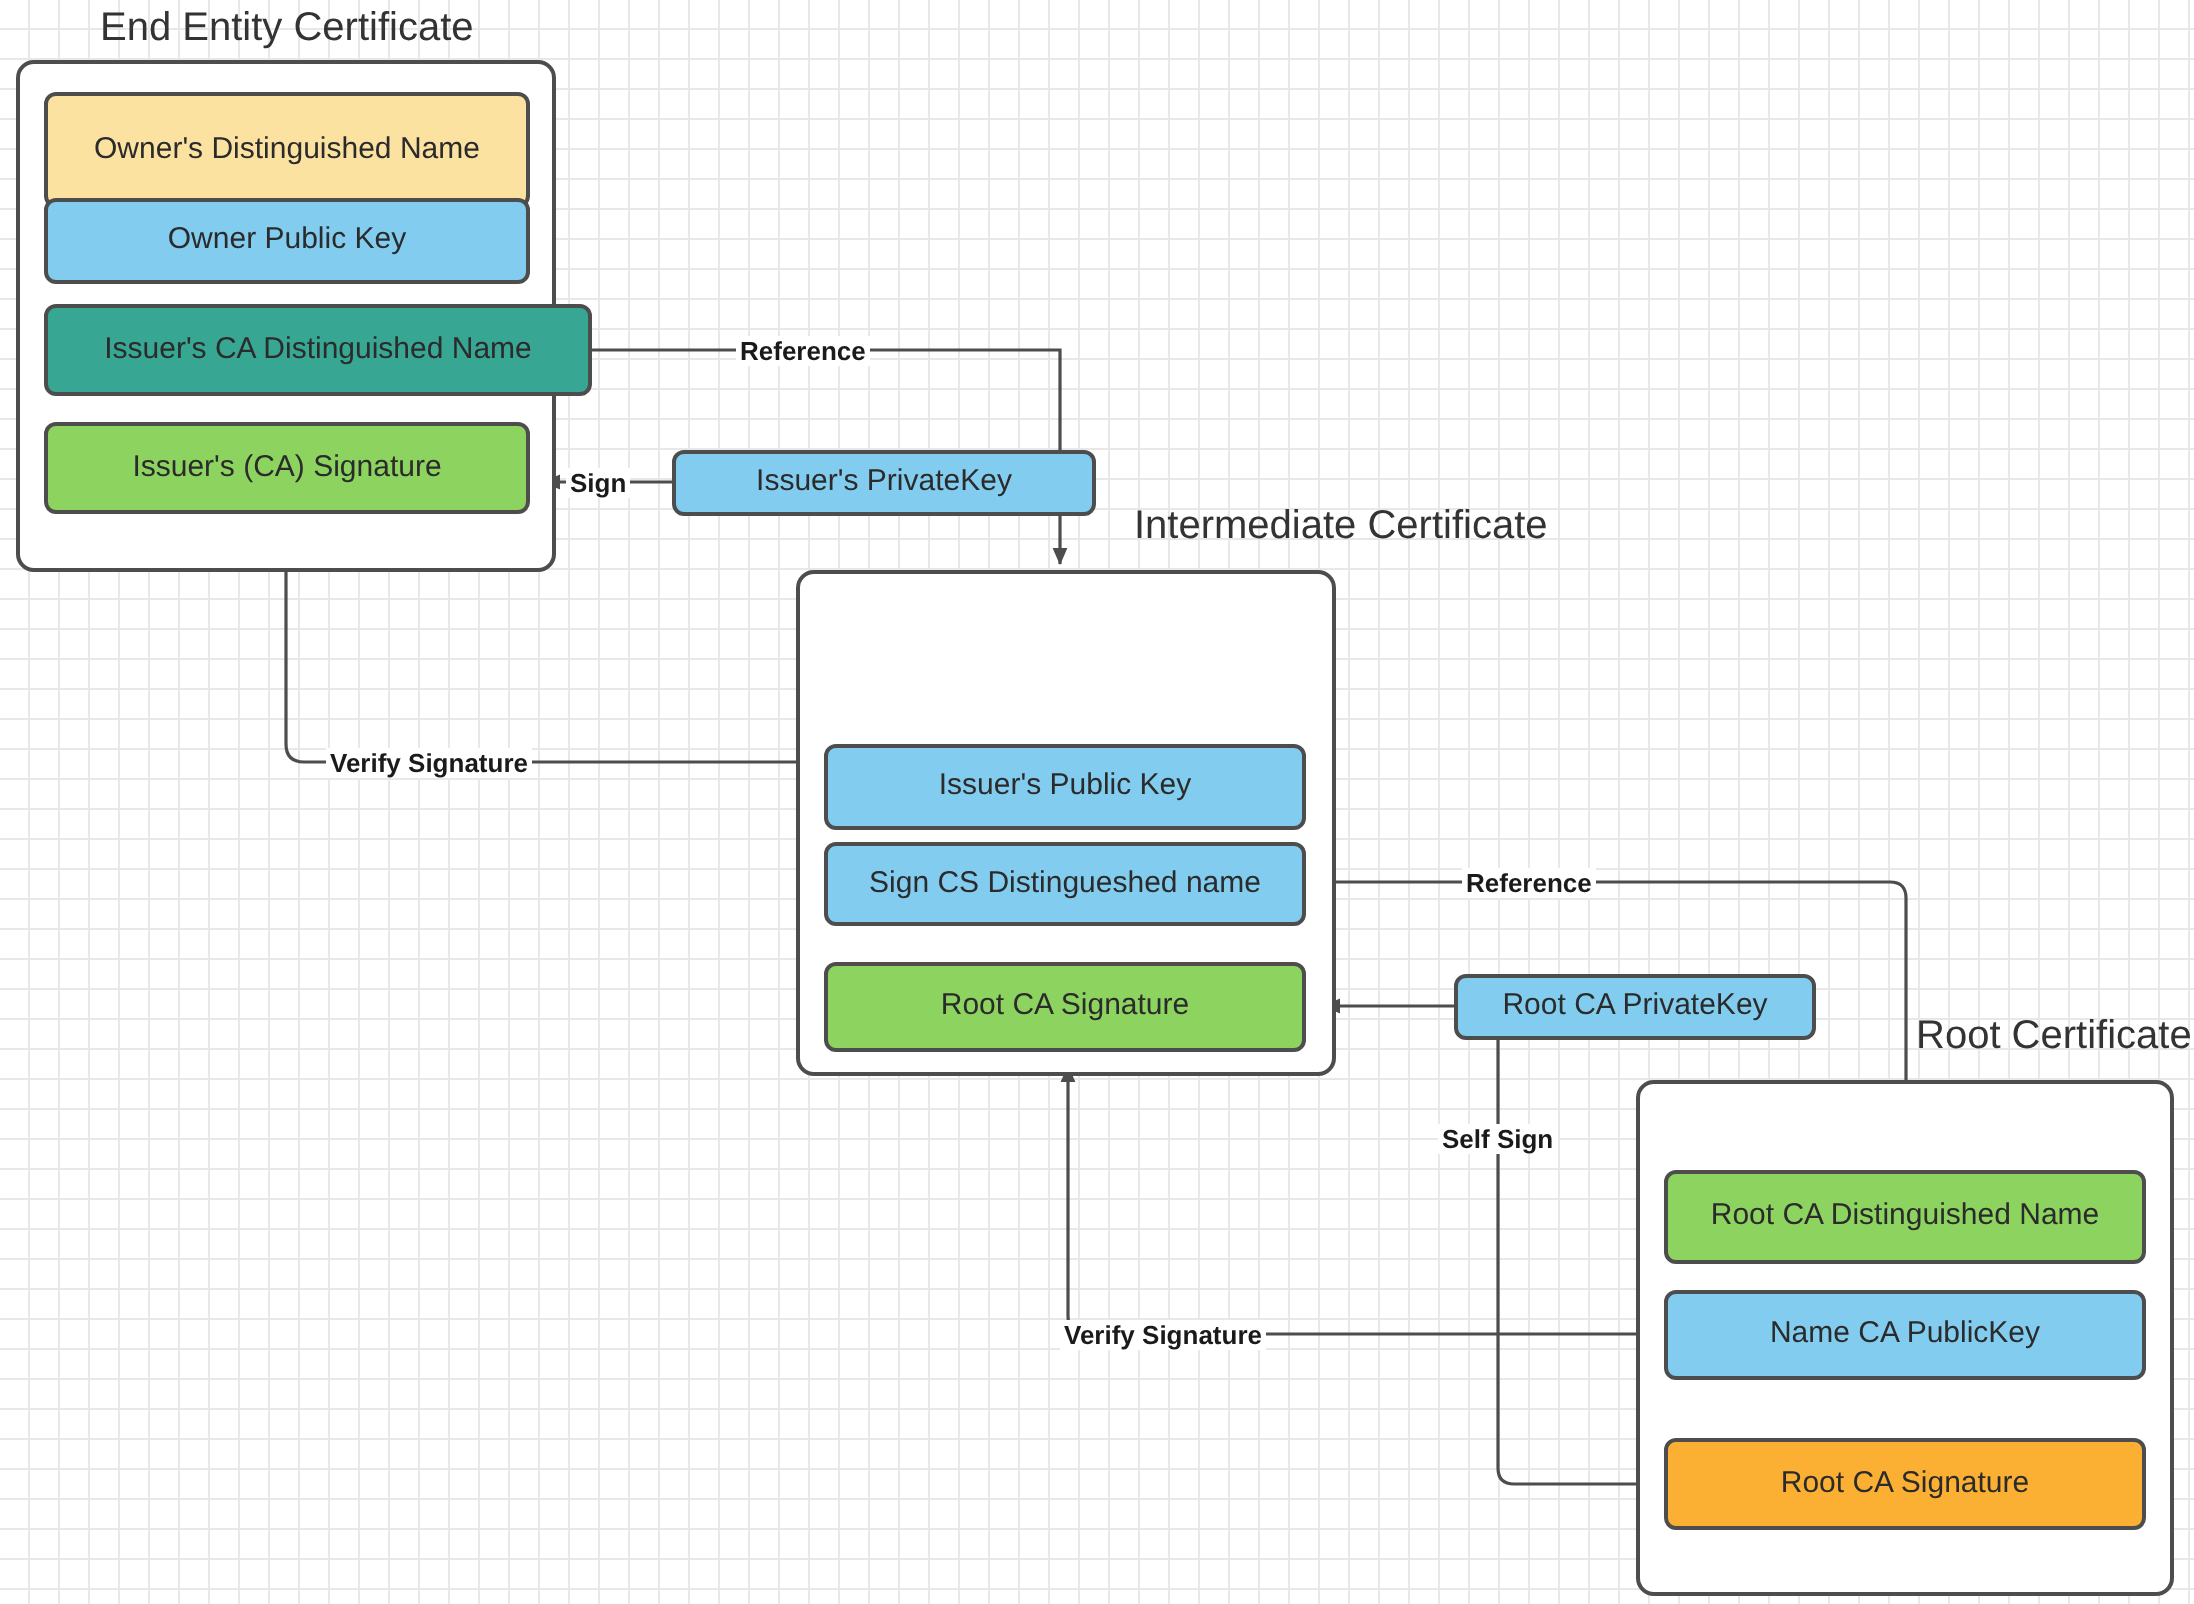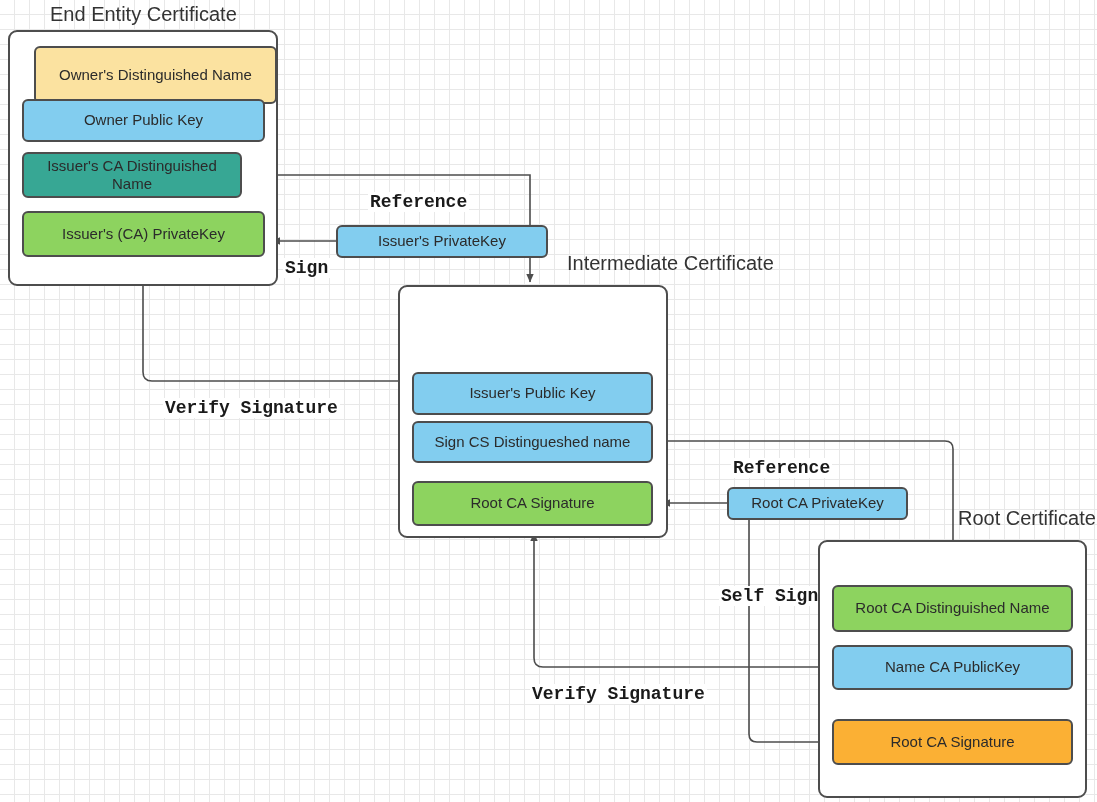--- a/index.html
+++ b/index.html
@@ -59,27 +59,26 @@
   svg.edges {
     position: absolute;
     left: 0; top: 0;
     width: 1097px;
     height: 802px;
     pointer-events: none;
   }
   .edge-label {
     position: absolute;
     color: #1a1a1a;
-    font-size: 18px;
+    font-size: 13px;
     font-weight: bold;
     background: #ffffff;
     padding: 0 2px;
     white-space: nowrap;
-    font-family: Liberation Mono, monospace;
-    margin-top: 24px;
+    font-family: Liberation Sans, sans-serif;
   }
 </style>
 </head>
 <body>
 
 <div id="canvas">
 
   <svg class="edges" viewBox="0 0 1097 802">
     <defs>
       <marker id="arrow" markerWidth="9" markerHeight="9" refX="8" refY="4.5" orient="auto" markerUnits="userSpaceOnUse">
@@ -107,24 +106,24 @@
   <div class="edge-label" style="left:368px; top:168px;">Reference</div>
   <div class="edge-label" style="left:283px; top:234px;">Sign</div>
   <div class="edge-label" style="left:163px; top:374px;">Verify Signature</div>
   <div class="edge-label" style="left:731px; top:434px;">Reference</div>
   <div class="edge-label" style="left:719px; top:562px;">Self Sign</div>
   <div class="edge-label" style="left:530px; top:660px;">Verify Signature</div>
 
   <div class="title" style="left:50px; top:3px;">End Entity Certificate</div>
   <div class="container" style="left:8px; top:30px; width:270px; height:256px;"></div>
 
-  <div class="cbox c-yellow" style="left:34px; top:46px; width:243px; height:58px;">Owner's Distinguished Name</div>
+  <div class="cbox c-yellow" style="left:22px; top:46px; width:243px; height:58px;">Owner's Distinguished Name</div>
   <div class="cbox c-blue" style="left:22px; top:99px; width:243px; height:43px;">Owner Public  Key</div>
-  <div class="cbox c-teal" style="left:22px; top:152px; width:220px; height:46px;">Issuer's CA Distinguished Name</div>
-  <div class="cbox c-green" style="left:22px; top:211px; width:243px; height:46px;">Issuer's (CA) PrivateKey</div>
+  <div class="cbox c-teal" style="left:22px; top:152px; width:274px; height:46px;">Issuer's CA Distinguished Name</div>
+  <div class="cbox c-green" style="left:22px; top:211px; width:243px; height:46px;">Issuer's (CA) Signature</div>
 
   <div class="cbox c-blue" style="left:336px; top:225px; width:212px; height:33px;">Issuer's PrivateKey</div>
 
   <div class="title" style="left:567px; top:252px;">Intermediate Certificate</div>
   <div class="container" style="left:398px; top:285px; width:270px; height:253px;"></div>
 
   <div class="cbox c-blue" style="left:412px; top:372px; width:241px; height:43px;">Issuer's Public  Key</div>
   <div class="cbox c-blue" style="left:412px; top:421px; width:241px; height:42px;">Sign CS Distingueshed name</div>
   <div class="cbox c-green" style="left:412px; top:481px; width:241px; height:45px;">Root CA Signature</div>
 

